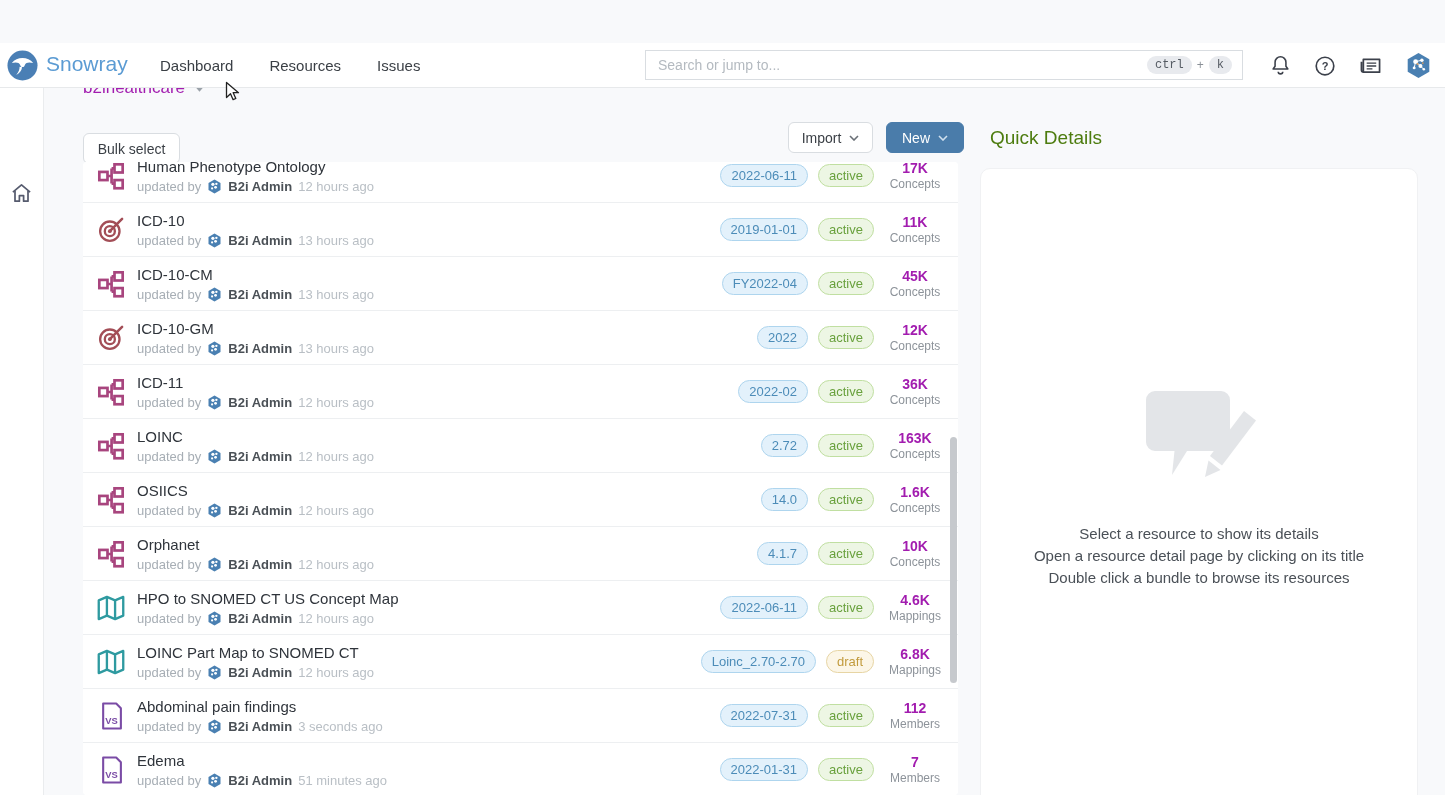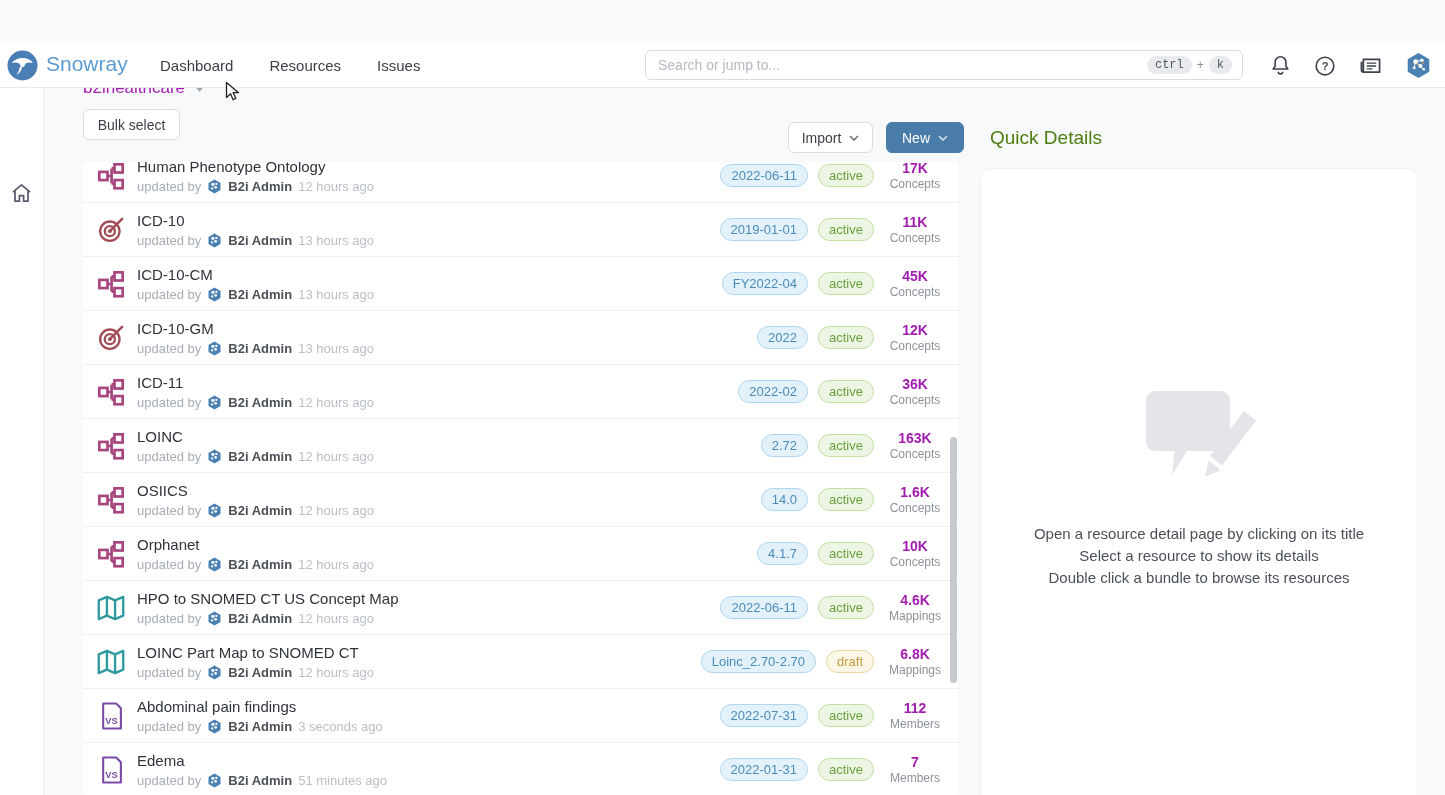--- a/index.html
+++ b/index.html
@@ -9,42 +9,42 @@
     background:#f8f9fb; position:relative; color:#2f343b;
   }
   
   .header { position:absolute; top:0; left:0; right:0; height:45px; background:#fff;
             border-bottom:1px solid #e7e9eb; z-index:20;margin-top:43px; }
   .logo { position:absolute; left:7px; top:7px; width:31px; height:31px; }
   .brand { position:absolute; left:46px; top:9px; font-size:21px; color:#5b9bd3; }
   .nav { position:absolute; left:160px; top:0; height:45px; display:flex; align-items:center; gap:36px; }
   .nav-item { font-size:15px; color:#3a3f45; cursor:pointer; }
   .hsearch { position:absolute; left:645px; top:7px; width:598px; height:30px; background:#fff;
-             border:1px solid #d9dde1; border-radius:6px; display:flex; align-items:center; padding-right:10px; }
+             border:1px solid #d9dde1; border-radius:0; display:flex; align-items:center; padding-right:10px; }
   .hsearch input { flex:1; border:none; outline:none; background:transparent; font-size:14px;
                    padding:0 12px; color:#333; font-family:inherit; }
   .hsearch input::placeholder { color:#b4bac0; }
   .kbd { background:#e8eaee; border-radius:10px; padding:2px 8px; font-size:12px; color:#555b63;
          font-family:"Liberation Mono","DejaVu Sans Mono",monospace; }
   .kbd-plus { font-size:12px; color:#8a9097; margin:0 5px; }
   .hicons { position:absolute; right:13px; top:0; height:45px; display:flex; align-items:center; gap:23px; }
   .hicon { display:flex; cursor:pointer; }
   
   .rail { position:absolute; top:45px; left:0; width:44px; bottom:0; background:#fff; border-right:1px solid #eaecee; z-index:10; }
   .home-btn { position:absolute; top:137px; left:10px; cursor:pointer; display:flex; }
   
   .main { position:absolute; top:45px; left:44px; right:0; bottom:0; }
   .workspace { position:absolute; left:39px; top:33px; display:flex; align-items:center; gap:9px;
                font-size:17px; color:#a21caf; cursor:pointer; }
   .pointer { position:absolute; left:178px; top:36px; z-index:30; }
   
   .btn { height:31px; background:#fff; border:1px solid #d9dde1; border-radius:6px;
          font-size:14px; color:#3a3f45; display:flex; align-items:center; justify-content:center;
          gap:8px; cursor:pointer; font-family:inherit; }
-  .bulk-btn { position:absolute; left:39px; top:64px; width:97px; }
+  .bulk-btn { position:absolute; left:39px; top:88px; width:97px; }
   .rsearch { position:absolute; left:169px; top:77px; width:559px; height:31px; background:#fff;
              border:1px solid #d9dde1; border-radius:6px; display:flex; align-items:center; }
   .rsearch input { flex:1; border:none; outline:none; background:transparent; font-size:14px;
                    padding:0 12px; color:#333; font-family:inherit; }
   .rsearch input::placeholder { color:#b7bdc3; }
   .rsearch .filter { padding:0 10px; display:flex; cursor:pointer; }
   .rsearch .lens { border-left:1px solid #e2e5e8; height:100%; width:37px; display:flex;
                    align-items:center; justify-content:center; cursor:pointer; }
   .import-btn { position:absolute; left:744px; top:77px; width:85px; }
   .new-btn { position:absolute; left:842px; top:77px; width:78px; background:#4a7caa;
@@ -623,19 +623,19 @@
 
   <div class="qd-title">Quick Details</div>
   <div class="qd-card">
     <div class="qd-empty">
       <svg width="152" height="118" viewBox="0 0 152 118">
         <path d="M32 4h66a9 9 0 0 1 9 9v42a9 9 0 0 1-9 9H64l-15 24 2.5-24H32a9 9 0 0 1-9-9V13a9 9 0 0 1 9-9z" fill="#e3e5e8"></path>
         <path d="M121 24l12 9.5-34 45-12-9.5z" fill="#e3e5e8"></path>
         <path d="M85.5 73.5l12 9.5-15.5 7z" fill="#e3e5e8"></path>
       </svg>
       <div class="qd-lines">
+        <div class="qd-line">Select a resource to show its details</div>
         <div class="qd-line">Open a resource detail page by clicking on its title</div>
-        <div class="qd-line">Select a resource to show its details</div>
         <div class="qd-line">Double click a bundle to browse its resources</div>
       </div>
     </div>
   </div>
 </div>
 
 </body></html>

